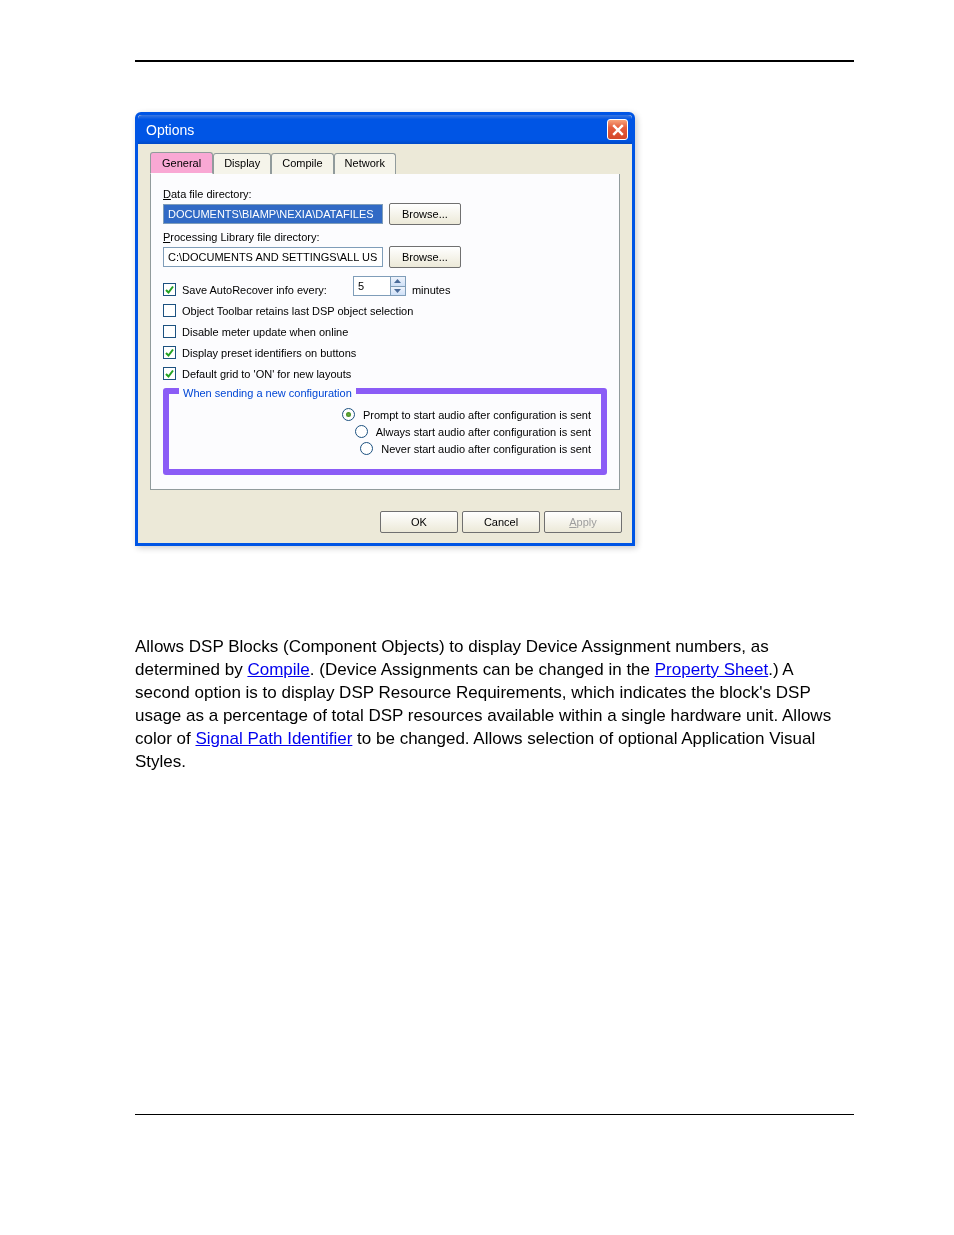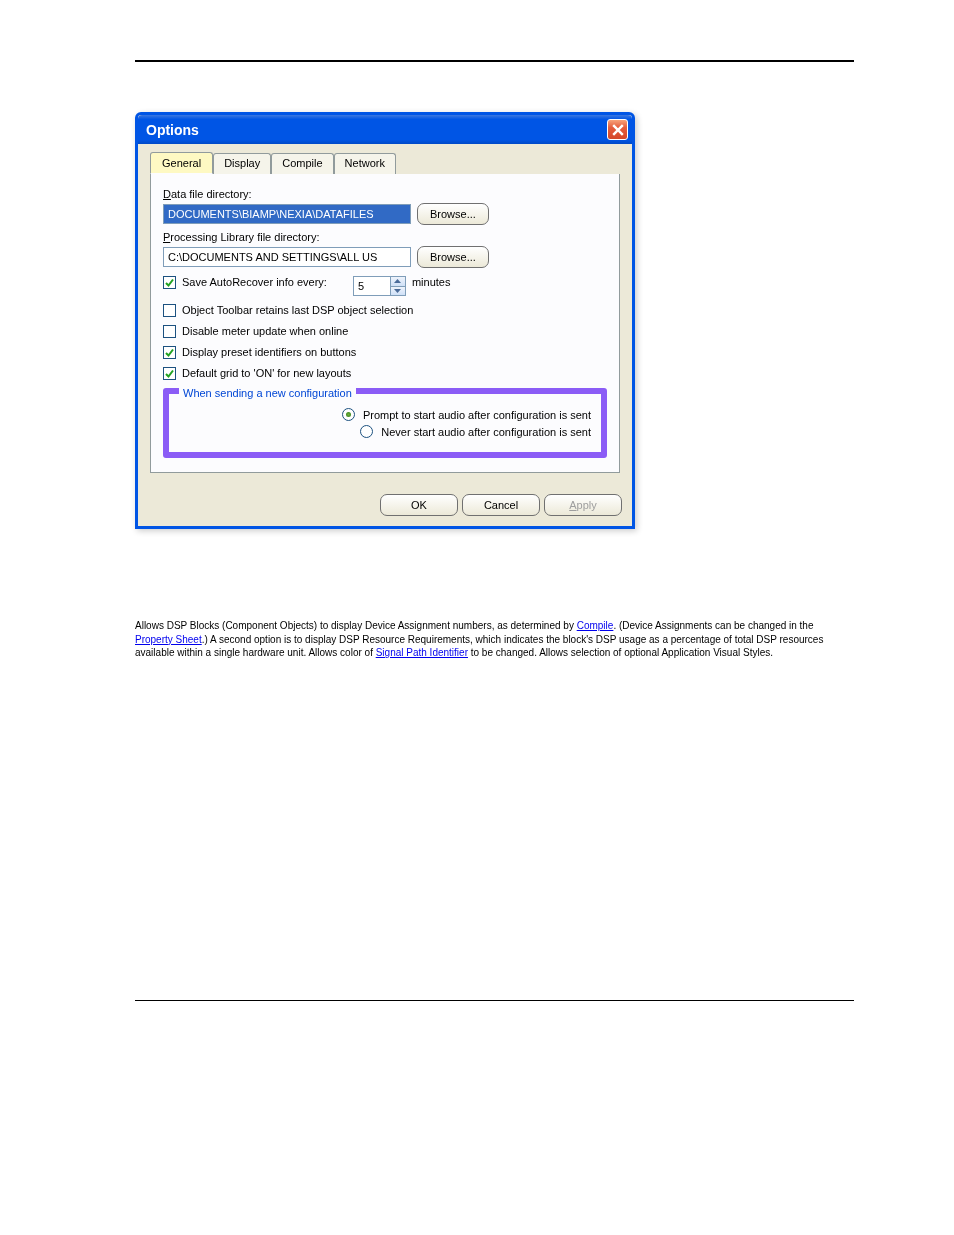--- a/index.html
+++ b/index.html
@@ -28,21 +28,21 @@
     width: 500px;
     border: 3px solid #0055e5;
     border-radius: 6px 6px 0 0;
     background: #ece9d8;
     box-shadow: 2px 2px 6px rgba(0,0,0,0.2);
     margin-bottom: 90px;
   }
   .titlebar {
     background: linear-gradient(to bottom, #3b77e0 0%, #0055e5 15%, #0055e5 85%, #0049c6 100%);
     color: #fff;
-    font-weight: bold;
+    font-weight: normal;
     font-size: 14px;
     padding: 4px 4px 4px 8px;
     display: flex;
     justify-content: space-between;
     align-items: center;
     border-radius: 4px 4px 0 0;
   }
   .close-btn {
     width: 21px; height: 21px;
     background: linear-gradient(to bottom, #f7a27a 0%, #e45d3d 40%, #d4472a 100%);
@@ -72,21 +72,21 @@
     border: 1px solid #919b9c;
     border-bottom: none;
     background: #f5f4ea;
     margin-right: 0px;
     border-radius: 3px 3px 0 0;
     position: relative;
     top: 1px;
     cursor: pointer;
   }
   .tab.active {
-    background: #fef9c3;
+    background: #f9a8d4;
     border-bottom: 1px solid #fcfcfe;
     z-index: 2;
     top: 0;
     padding: 4px 11px;
   }
 
   .form-area {
     background: #fcfcfe;
     border: 1px solid #919b9c;
     border-top: none;
@@ -99,39 +99,39 @@
   .label { display: block; margin: 6px 0 3px 0; }
 
   .row { display: flex; align-items: center; gap: 6px; margin-bottom: 6px; }
   .text-input {
     height: 20px;
     border: 1px solid #7f9db9;
     padding: 2px 4px;
     font-family: Tahoma, Arial, sans-serif;
     font-size: 11px;
     background: #fff;
-    width: 248px;
+    width: 220px;
   }
   .text-input.sel {
     background: #316ac5;
     color: #fff;
   }
   .btn {
     height: 22px;
     padding: 1px 12px;
     background: linear-gradient(to bottom, #fff 0%, #ece9d8 100%);
     border: 1px solid #707070;
-    border-radius: 7px;
+    border-radius: 2px;
     font-family: Tahoma, Arial, sans-serif;
     font-size: 11px;
     cursor: pointer;
   }
   .btn.disabled { color: #9e9e9e; }
 
-  .checkbox-row { display:flex; align-items:flex-start; gap:6px; margin: 8px 0; }
+  .checkbox-row { display:flex; align-items:flex-end; gap:6px; margin: 8px 0; }
   .cb {
     width: 13px; height: 13px;
     border: 1px solid #1c5180;
     background: #fff;
     display: inline-flex;
     align-items: center; justify-content: center;
   }
   .cb svg { width: 11px; height: 11px; }
 
   .spinner {
@@ -192,21 +192,21 @@
   .dialog-footer {
     display:flex; justify-content:flex-end; gap:4px;
     padding: 10px 10px 10px 10px;
     background: #ece9d8;
   }
   .dialog-footer .btn { min-width: 78px; }
 
   
   .doc-text {
     font-family: Arial, sans-serif;
-    font-size: 10px;
+    font-size: 17px;
     line-height: 1.35;
     color: #000;
     max-width: 700px;
   }
   .doc-text a { color: #0000ee; text-decoration: underline; }
 
   .checkmark-path { stroke: #21a121; stroke-width: 2; fill: none; }
 </style>
 </head>
 <body>
@@ -298,20 +298,24 @@
 
         <div class="fieldset">
           <span class="legend">When sending a new configuration</span>
           <div style="margin-top:-8px">
             <div class="radio-row">
               <span class="radio checked"></span>
               <span>Prompt to start audio after configuration is sent</span>
             </div>
             <div class="radio-row">
               <span class="radio"></span>
+              <span>Always start audio after configuration is sent</span>
+            </div>
+            <div class="radio-row">
+              <span class="radio"></span>
               <span>Never start audio after configuration is sent</span>
             </div>
           </div>
         </div>
 
       </div>
     </div>
 
     <div class="dialog-footer">
       <button class="btn">OK</button>

